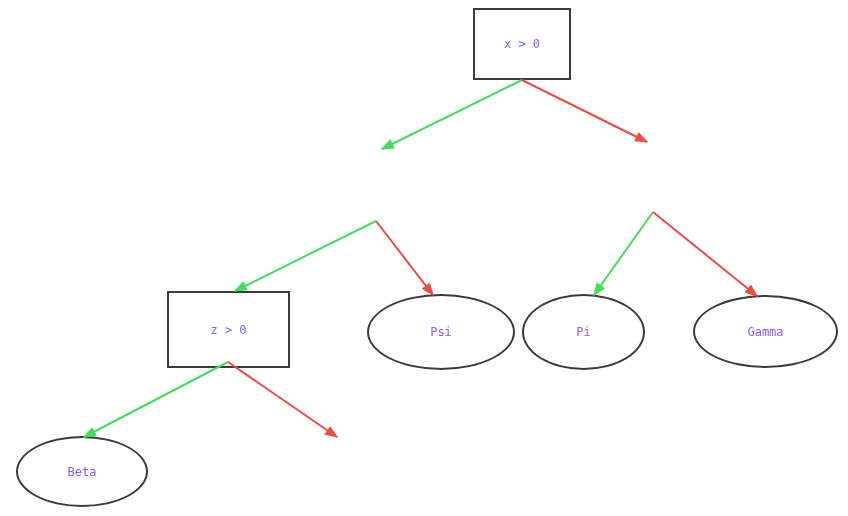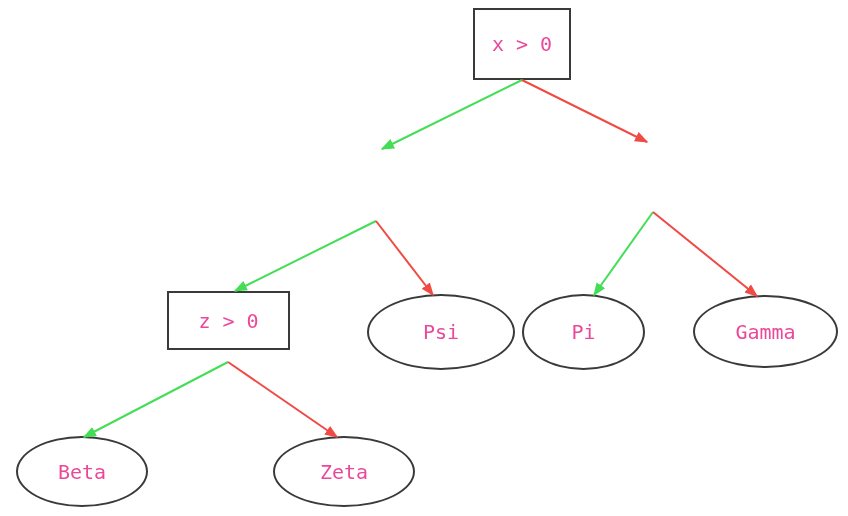--- a/index.html
+++ b/index.html
@@ -20,22 +20,22 @@
     box-sizing: border-box;
     background: #ffffff;
     border: 2px solid #3a3a3a;
     display: flex;
     align-items: center;
     justify-content: center;
   }
   .node.rect { border-radius: 0; }
   .node.ellipse { border-radius: 50%; }
   .node-label {
-    color: #ec4899;
-    font-size: 20px;
+    color: #8b5cf6;
+    font-size: 12px;
     white-space: pre;
     letter-spacing: 0;
   }
   .edges-layer {
     position: absolute;
     left: 0;
     top: 0;
     width: 848px;
     height: 516px;
     pointer-events: none;
@@ -45,43 +45,40 @@
 <body>
 
 <div class="canvas">
 
   <div class="node rect" style="left:473px; top:8px; width:98px; height:72px;">
     <span class="node-label">x &gt; 0</span>
   </div>
 
 
 
-  <div class="node rect" style="left:167px; top:291px; width:123px; height:59px;">
+  <div class="node rect" style="left:167px; top:291px; width:123px; height:77px;">
     <span class="node-label">z &gt; 0</span>
   </div>
 
   <div class="node ellipse" style="left:367px; top:294px; width:148px; height:76px;">
     <span class="node-label">Psi</span>
   </div>
 
   <div class="node ellipse" style="left:522px; top:294px; width:123px; height:76px;">
     <span class="node-label">Pi</span>
   </div>
 
   <div class="node ellipse" style="left:693px; top:295px; width:145px; height:73px;">
     <span class="node-label">Gamma</span>
   </div>
 
   <div class="node ellipse" style="left:16px; top:436px; width:132px; height:71px;">
     <span class="node-label">Beta</span>
   </div>
 
-  <div class="node ellipse" style="left:273px; top:436px; width:142px; height:71px;">
-    <span class="node-label">Zeta</span>
-  </div>
 
   <svg class="edges-layer" viewBox="0 0 848 516" xmlns="http://www.w3.org/2000/svg">
     <defs>
       <marker id="ah-true" viewBox="0 0 10 10" refX="8.5" refY="5" markerWidth="7" markerHeight="7" orient="auto">
         <path d="M0,1.3 L9.5,5 L0,8.7 z" fill="#44de56"></path>
       </marker>
       <marker id="ah-false" viewBox="0 0 10 10" refX="8.5" refY="5" markerWidth="7" markerHeight="7" orient="auto">
         <path d="M0,1.3 L9.5,5 L0,8.7 z" fill="#f14943"></path>
       </marker>
     </defs>

